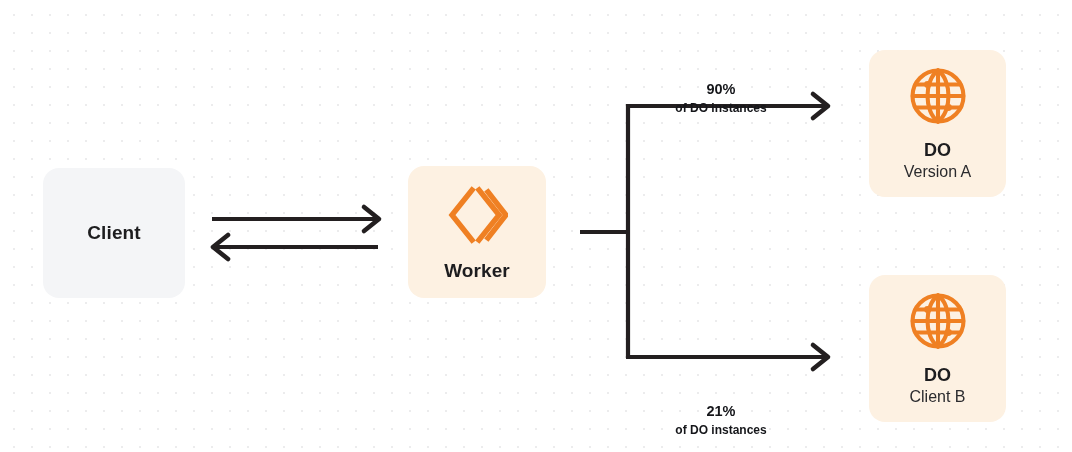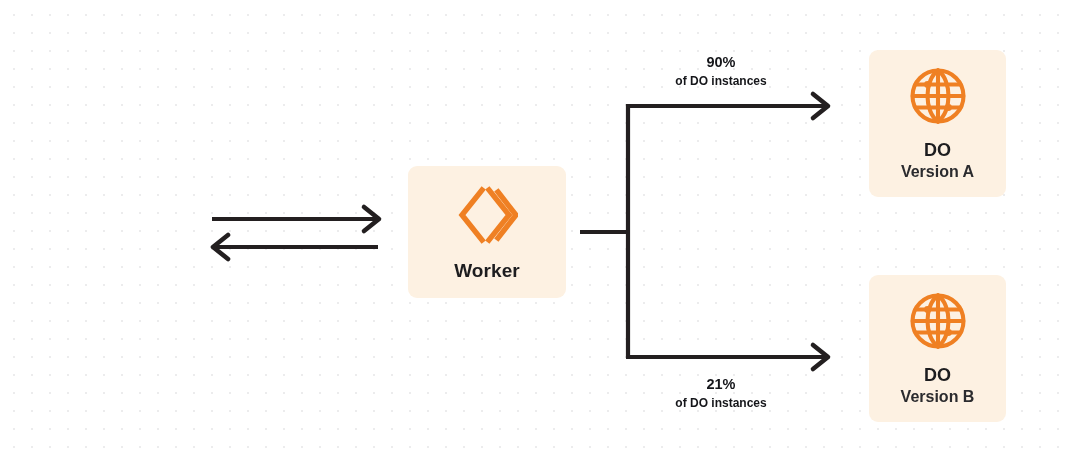--- a/index.html
+++ b/index.html
@@ -20,21 +20,21 @@
     height: 452px;
     background-color: #ffffff;
     background-image: radial-gradient(circle, #ececed 1.1px, rgba(0,0,0,0) 1.2px);
     background-size: 18px 18px;
     background-position: 5px 6px;
   }
 
   .node {
     position: absolute;
     box-sizing: border-box;
-    border-radius: 9px;
+    border-radius: 16px;
     display: flex;
     flex-direction: column;
     align-items: center;
     justify-content: center;
     text-align: center;
   }
 
   
   #client-node {
     left: 43px;
@@ -47,21 +47,21 @@
     font-size: 19px;
     font-weight: 700;
     color: #1d1d1f;
     letter-spacing: 0.1px;
   }
 
   
   #worker-node {
     left: 408px;
     top: 166px;
-    width: 158px;
+    width: 138px;
     height: 132px;
     background-color: #fdf1e2;
   }
   #worker-node .node-icon {
     margin-top: 4px;
     margin-bottom: 12px;
   }
   #worker-node .node-title {
     font-size: 19px;
     font-weight: 700;
@@ -84,34 +84,35 @@
     margin-bottom: 10px;
   }
   .do-node .node-title {
     font-size: 18px;
     font-weight: 700;
     color: #1d1d1f;
     line-height: 1.18;
   }
   .do-node .node-subtitle {
     font-size: 16px;
-    font-weight: 700;
+    font-weight: 400;
     color: #2b2b2e;
     line-height: 1.3;
     margin-top: 1px;
   }
 
   
   .edge-label {
     position: absolute;
     text-align: center;
     color: #15161a;
     font-weight: 700;
     line-height: 1.42;
     white-space: nowrap;
+    margin-top: 27px;
   }
   .edge-label .pct { font-size: 14.5px; display: block; }
   .edge-label .sub { font-size: 12px; display: block; }
 
   #label-top {
     left: 620px;
     top: 52px;
     width: 202px;
   }
   #label-bottom {
@@ -148,20 +149,23 @@
       <line x1="628" y1="104" x2="628" y2="358"></line>
 
       <line x1="626" y1="106" x2="826" y2="106"></line>
       <polyline points="813,94 828,106 813,118" stroke-width="4.6" stroke-linecap="round" stroke-linejoin="round"></polyline>
 
       <line x1="626" y1="357" x2="826" y2="357"></line>
       <polyline points="813,345 828,357 813,369" stroke-width="4.6" stroke-linecap="round" stroke-linejoin="round"></polyline>
     </g>
   </svg>
 
+  <div class="node" id="client-node">
+    <div class="node-title">Client</div>
+  </div>
 
   <div class="node" id="worker-node">
     <div class="node-icon">
       <svg width="62" height="58" viewBox="0 0 62 58" aria-hidden="true">
         <g fill="none" stroke="#ef8023" stroke-width="5.4" stroke-linecap="square" stroke-linejoin="miter">
 
           <polyline points="26,4 6,29 26,54"></polyline>
 
           <polyline points="33,4 53,29 33,54"></polyline>
 
@@ -212,21 +216,21 @@
           <line x1="4.8" y1="30" x2="55.2" y2="30"></line>
           <line x1="7.5" y1="41.5" x2="52.5" y2="41.5"></line>
         </g>
         <g fill="#ef8023">
           <circle cx="19.5" cy="18.5" r="3.4"></circle>
           <circle cx="40.5" cy="41.5" r="3.4"></circle>
         </g>
       </svg>
     </div>
     <div class="node-title">DO</div>
-    <div class="node-subtitle">Version B</div>
+    <div class="node-subtitle">Client B</div>
   </div>
 
   <div class="edge-label" id="label-top">
     <span class="pct">90%</span>
     <span class="sub">of DO instances</span>
   </div>
 
   <div class="edge-label" id="label-bottom">
     <span class="pct">21%</span>
     <span class="sub">of DO instances</span>

